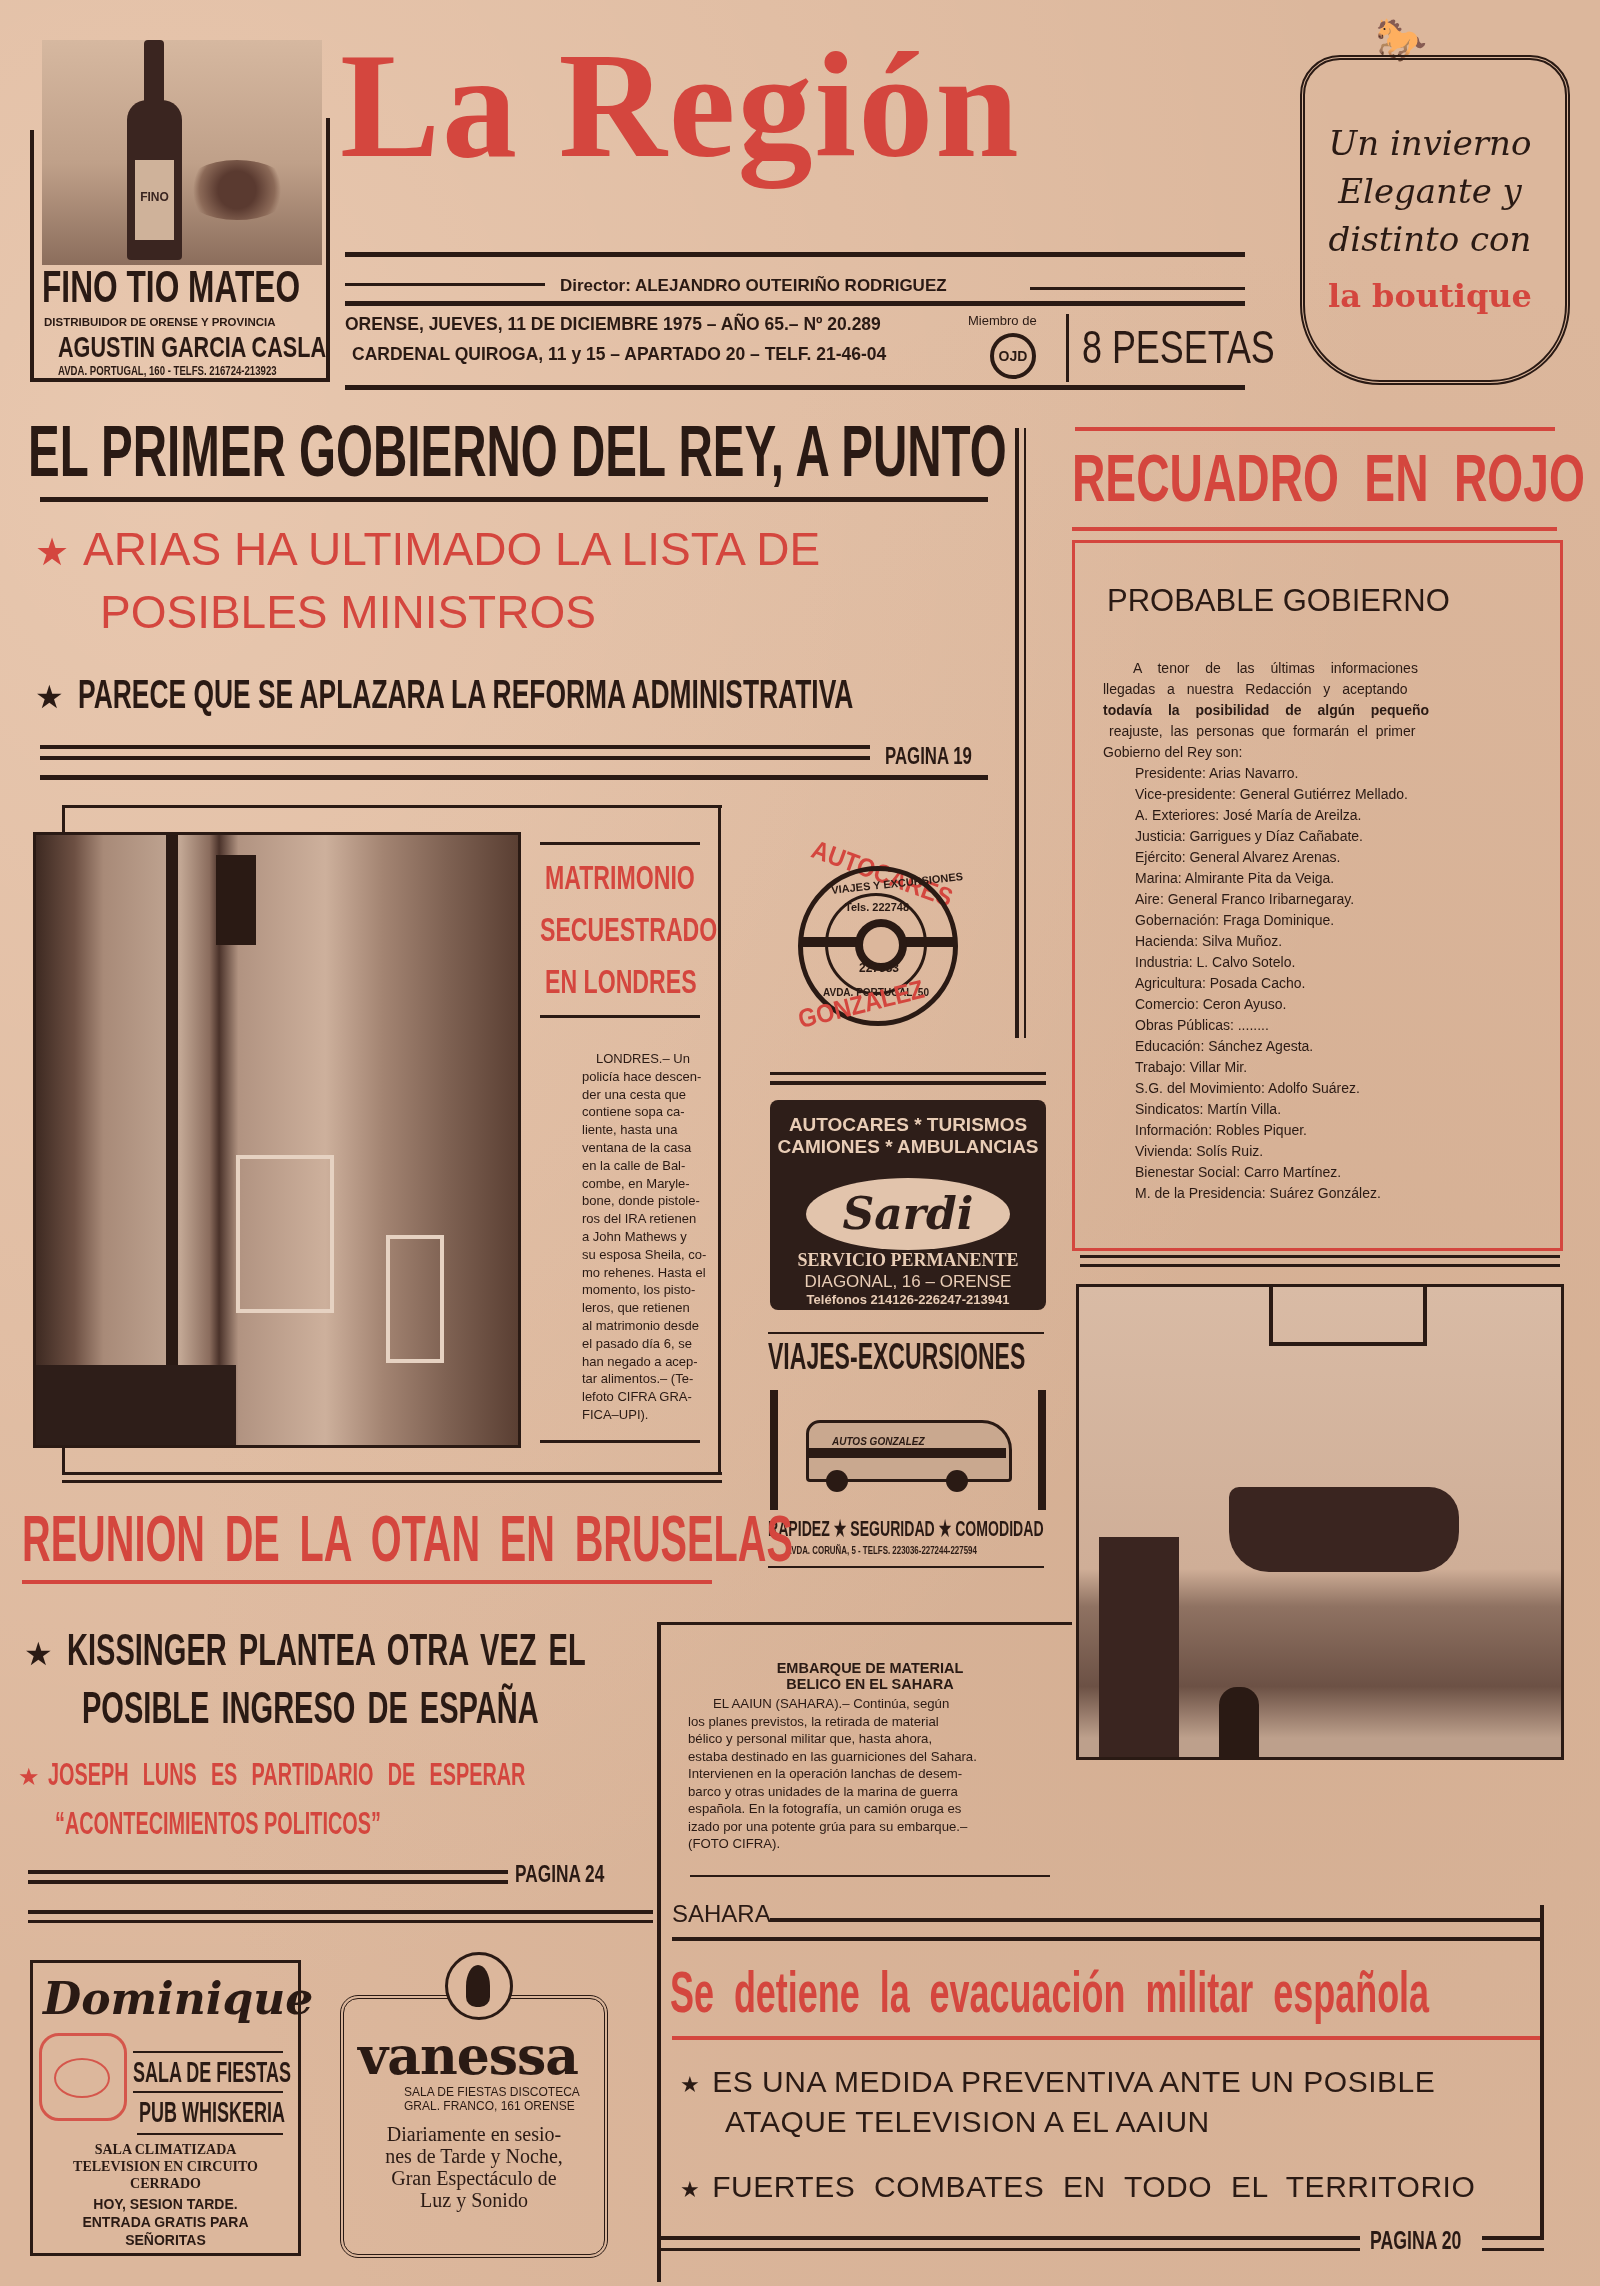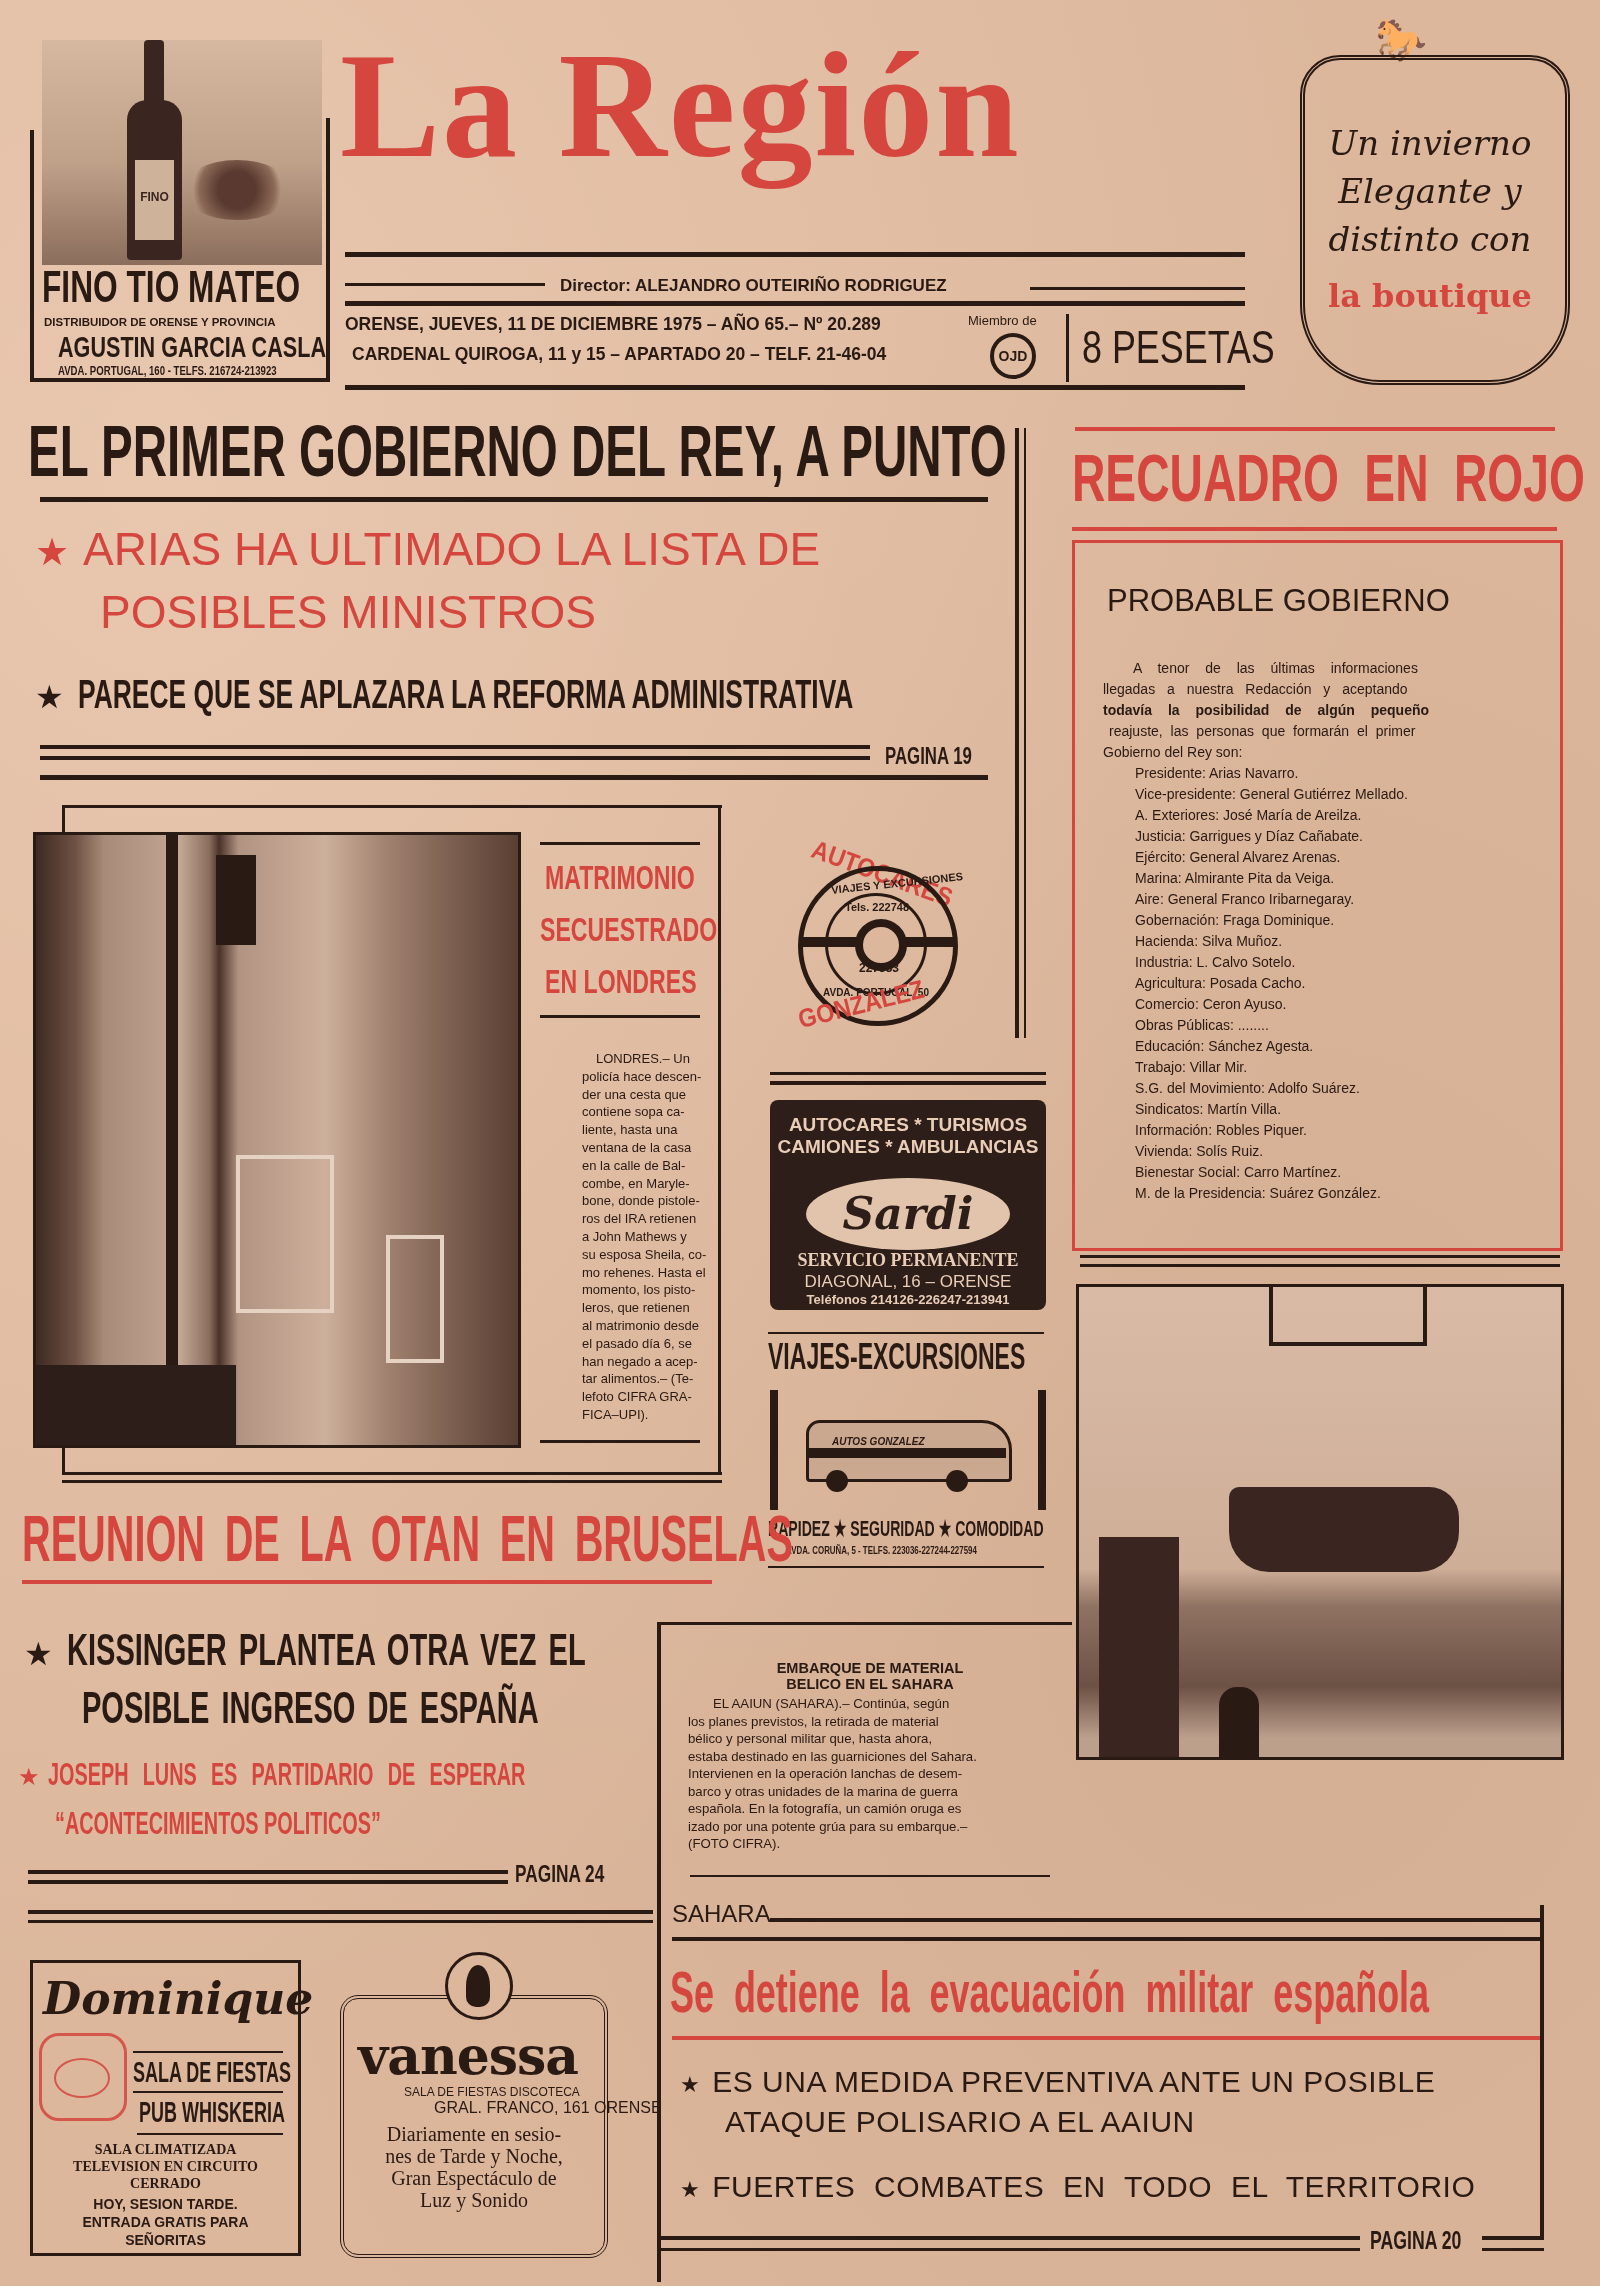--- a/index.html
+++ b/index.html
@@ -286,21 +286,21 @@
 </div>
 
 <div class="abs ink" style="left:672px;top:1900px;font-size:24px;">SAHARA</div>
 <div class="rule" style="left:770px;top:1918px;width:770px;height:4px;"></div>
 <div class="rule" style="left:672px;top:1937px;width:868px;height:4px;"></div>
 <div class="abs cond red" style="left:670px;top:1958px;font-size:58px;transform:scaleX(0.62);word-spacing:16px;">Se detiene la evacuación militar española</div>
 <div class="rrule" style="left:672px;top:2036px;width:868px;height:4px;"></div>
 <div class="abs ink" style="left:680px;top:2065px;font-size:30px;white-space:nowrap;letter-spacing:0.5px;">
   <span class="star" style="font-size:22px;margin-right:12px;">★</span><span>ES UNA MEDIDA PREVENTIVA ANTE UN POSIBLE</span>
 </div>
-<div class="abs ink" style="left:725px;top:2105px;font-size:30px;white-space:nowrap;letter-spacing:0.5px;">ATAQUE POLISARIO A EL AAIUN</div>
+<div class="abs ink" style="left:725px;top:2105px;font-size:30px;white-space:nowrap;letter-spacing:0.5px;">ATAQUE TELEVISION A EL AAIUN</div>
 <div class="abs ink" style="left:680px;top:2170px;font-size:30px;white-space:nowrap;letter-spacing:0.5px;word-spacing:10px;">
   <span class="star" style="font-size:22px;margin-right:12px;">★</span><span>FUERTES COMBATES EN TODO EL TERRITORIO</span>
 </div>
 <div class="rule" style="left:1540px;top:1905px;width:4px;height:335px;"></div>
 <div class="rule" style="left:660px;top:2236px;width:700px;height:4px;"></div>
 <div class="rule" style="left:660px;top:2248px;width:700px;height:3px;"></div>
 <div class="abs cond ink" style="left:1370px;top:2225px;font-size:26px;transform:scaleX(0.68);">PAGINA 20</div>
 <div class="rule" style="left:1482px;top:2236px;width:62px;height:4px;"></div>
 <div class="rule" style="left:1482px;top:2248px;width:62px;height:3px;"></div>
 
@@ -325,20 +325,20 @@
     <div>SEÑORITAS</div>
   </div>
 </div>
 
 <div class="abs" style="left:445px;top:1952px;width:62px;height:62px;border:3px solid #2a1a14;border-radius:50%;background:#dcb79c;z-index:2;">
   <div class="abs" style="left:18px;top:10px;width:24px;height:42px;background:#2a1a14;border-radius:50% 50% 10px 10px;"></div>
 </div>
 <div class="abs vanessa">
   <div class="abs" style="left:14px;top:26px;font-family:'DejaVu Serif',serif;font-weight:bold;font-size:52px;letter-spacing:-1px;">vanessa</div>
   <div class="abs" style="left:60px;top:86px;font-size:12px;white-space:nowrap;">SALA DE FIESTAS DISCOTECA</div>
-  <div class="abs" style="left:60px;top:100px;font-size:16px;white-space:nowrap;margin-left:30px;">GRAL. FRANCO, 161   ORENSE</div>
+  <div class="abs" style="left:60px;top:100px;font-size:12px;white-space:nowrap;">GRAL. FRANCO, 161   ORENSE</div>
   <div class="abs" style="left:10px;top:124px;width:240px;text-align:center;font-family:'Liberation Serif',serif;font-size:20px;line-height:22px;">
     <div>Diariamente en sesio-</div>
     <div>nes de Tarde y Noche,</div>
     <div>Gran Espectáculo de</div>
     <div>Luz y Sonido</div>
   </div>
 </div>
 
 </body></html>

